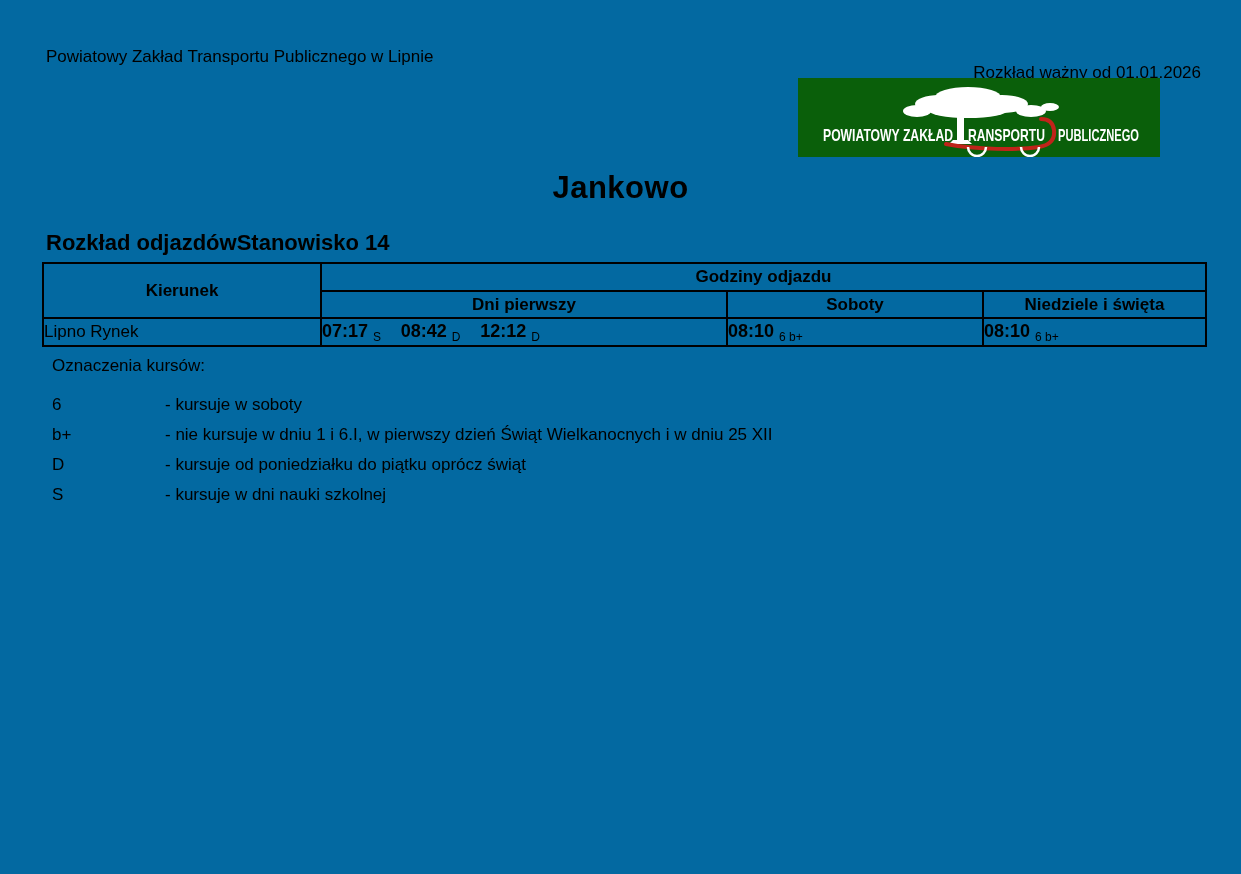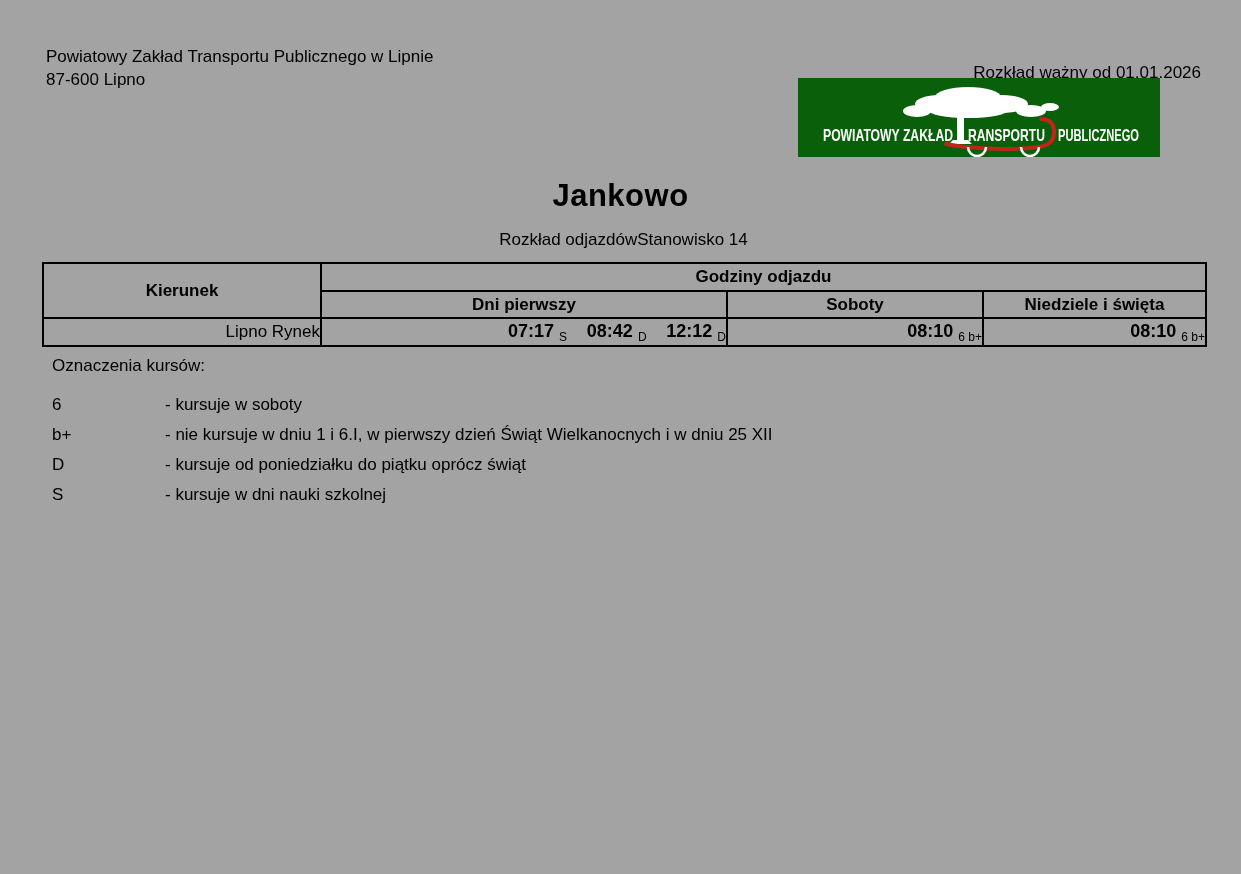--- a/index.html
+++ b/index.html
@@ -1,20 +1,20 @@
 <!DOCTYPE html>
 <html><head>
 <meta charset="utf-8">
 <style>
   html, body { margin: 0; padding: 0; background: #ffffff; }
   .page {
     position: relative;
     width: 1241px;
     height: 874px;
-    background: #a3a3a3;
+    background: #0369a1;
     font-family: "Liberation Sans", sans-serif;
     color: #000000;
     overflow: hidden;
   }
 
   
   .company-block {
     position: absolute;
     left: 46px;
     top: 45px;
@@ -43,33 +43,32 @@
   
   .doc-title {
     position: absolute;
     left: 0;
     top: 170px;
     width: 100%;
     text-align: center;
     font-size: 31px;
     font-weight: bold;
     letter-spacing: 0.5px;
-    margin-top: 8px;
   }
 
   
   .schedule-bar {
     position: absolute;
     left: 46px;
     top: 230px;
     width: 1155px;
     display: flex;
-    justify-content: center;
-    font-size: 17px;
-    font-weight: normal;
+    justify-content: flex-start;
+    font-size: 22px;
+    font-weight: bold;
   }
 
   
   table.timetable {
     position: absolute;
     left: 42px;
     top: 262px;
     width: 1163px;
     border-collapse: collapse;
     table-layout: fixed;
@@ -78,21 +77,21 @@
   table.timetable td {
     border: 2px solid #000000;
     padding: 0;
     font-size: 17px;
     overflow: hidden;
     white-space: nowrap;
   }
   table.timetable th { font-weight: bold; text-align: center; }
   tr.row-top th { height: 26px; border-bottom: 1px solid #000; }
   tr.row-sub th { height: 25px; }
-  tr.row-data td { height: 26px; text-align: right; }
+  tr.row-data td { height: 26px; }
   th.direction-head { border-bottom: 2px solid #000; }
   td.direction-cell {
     text-align: left;
     padding-left: 5px;
     font-weight: normal;
   }
   td.times-cell { text-align: left; padding-left: 5px; }
   .time-entry { display: inline-block; margin-right: 15px; }
   .time-entry:last-child { margin-right: 0; }
   .time-value { font-weight: bold; font-size: 18px; }
@@ -115,21 +114,20 @@
   .legend-symbol { width: 113px; flex: 0 0 113px; }
   .legend-desc { white-space: nowrap; }
 </style>
 </head>
 <body>
 
 <div class="page">
 
   <div class="company-block">
     <div>Powiatowy Zakład Transportu Publicznego w Lipnie</div>
-    <div>87-600 Lipno</div>
   </div>
 
   <div class="valid-from">Rozkład ważny od 01.01.2026</div>
 
   <div class="logo">
     <svg viewBox="0 0 362 79" xmlns="http://www.w3.org/2000/svg">
       <rect x="0" y="0" width="362" height="79" fill="#0a5f0a"></rect>
 
       <g fill="#ffffff">
         <ellipse cx="170" cy="19" rx="33" ry="10"></ellipse>

